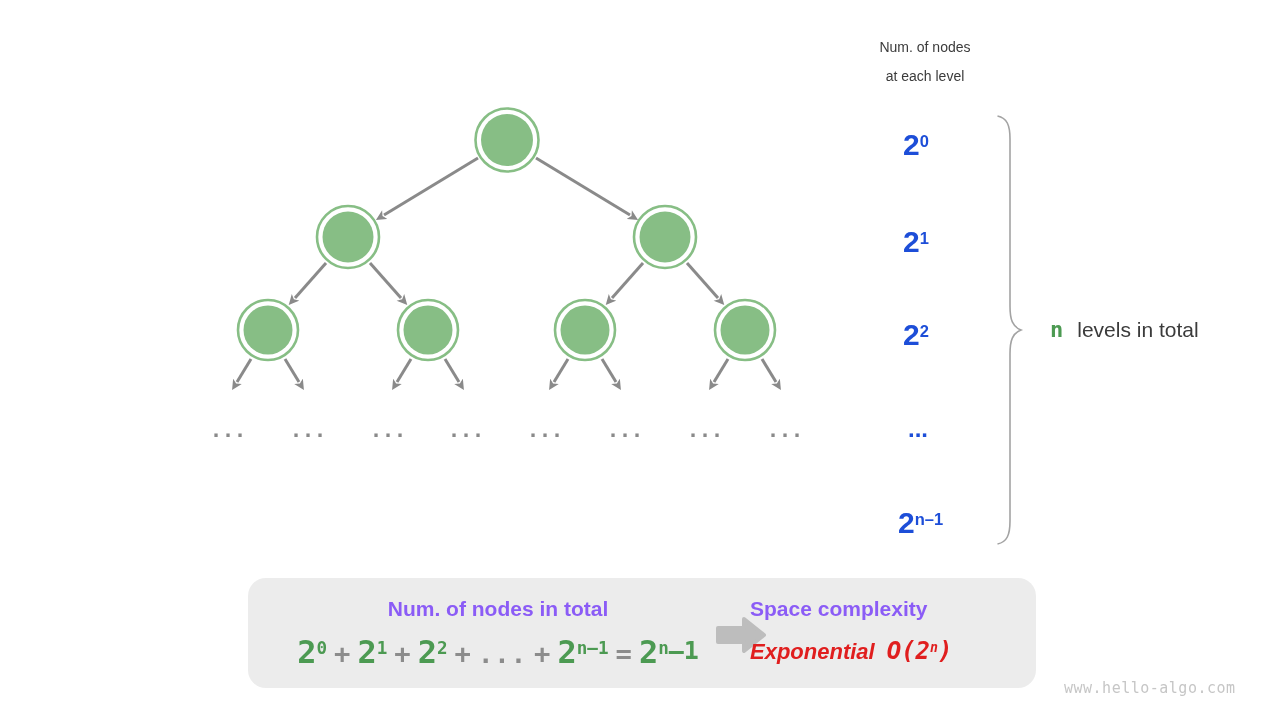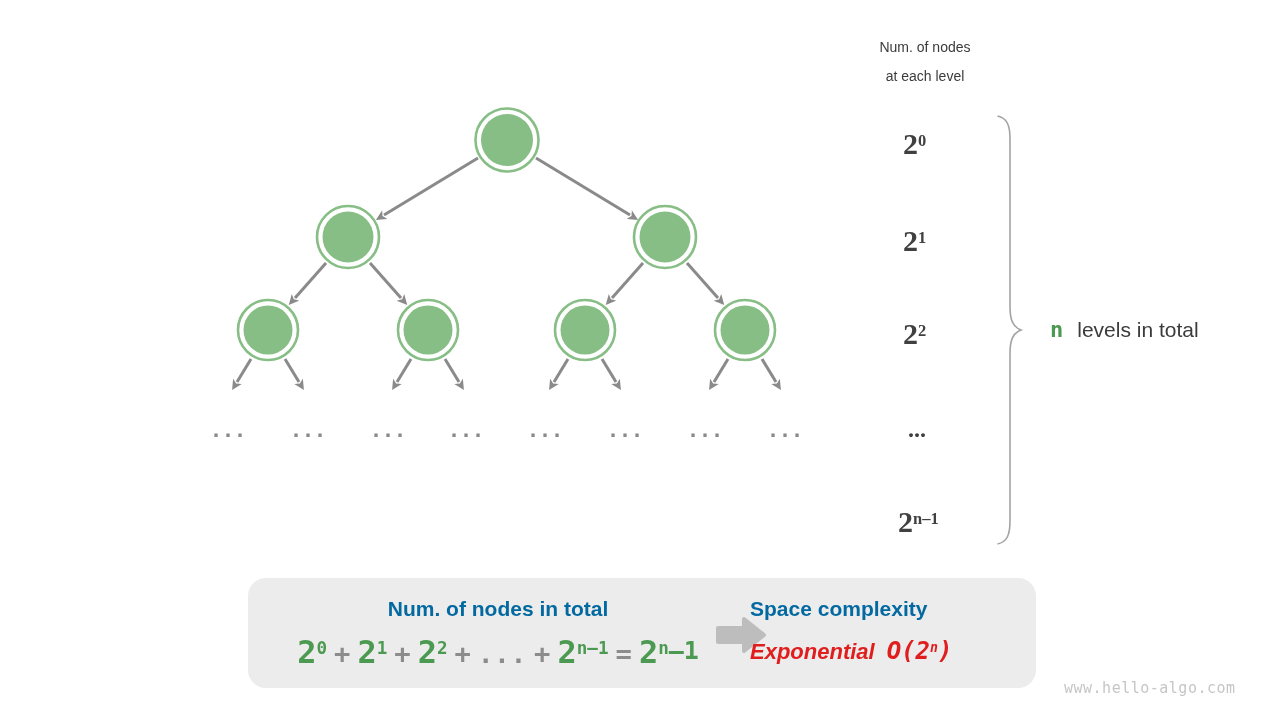--- a/index.html
+++ b/index.html
@@ -7,41 +7,41 @@
     position:relative;width:1280px;height:720px;background:#ffffff;overflow:hidden;
     font-family:"Liberation Sans",sans-serif;
   }
   .tree-svg{position:absolute;left:0;top:0;width:1280px;height:720px;}
   .hdr{
     position:absolute;left:818px;top:33px;width:214px;text-align:center;
     font-size:14px;line-height:29px;color:#3b3b3b;
   }
   .lvl{
     position:absolute;left:903px;height:34px;
-    font-family:Liberation Serif, serif;font-weight:bold;
-    font-size:30px;line-height:34px;color:#404040;white-space:nowrap;
+    font-family:Liberation Sans, sans-serif;font-weight:bold;
+    font-size:30px;line-height:34px;color:#1d4ed8;white-space:nowrap;
   }
   .lvl sup{font-size:0.55em;vertical-align:0.5em;}
   .lvl.dots{font-size:24px;}
   .brace-label{
     position:absolute;left:1050px;top:317px;white-space:nowrap;
     font-size:21px;color:#3b3b3b;
   }
   .brace-label .nvar{
     font-family:"DejaVu Sans Mono",monospace;font-weight:bold;
     font-size:22px;color:#4c9a52;
   }
   .brace-label .rest{margin-left:14px;}
   .sum-box{
     position:absolute;left:248px;top:578px;width:788px;height:110px;
     background:#ececec;border-radius:18px;
   }
   .col-left{position:absolute;left:20px;top:16px;width:460px;text-align:center;}
   .col-right{position:absolute;left:502px;top:16px;width:240px;text-align:left;}
-  .box-title{font-size:21px;font-weight:bold;color:#0369a1;line-height:30px;}
+  .box-title{font-size:21px;font-weight:bold;color:#8b5cf6;line-height:30px;}
   .formula{
     margin-top:6px;font-family:"DejaVu Sans Mono",monospace;font-weight:bold;
     font-size:32px;line-height:36px;color:#4c9a52;white-space:nowrap;
   }
   .formula sup{font-size:0.55em;vertical-align:0.5em;}
   .formula .op{color:#8c8c8c;margin:0 7px;font-size:0.85em;}
   .formula .fdots{color:#8c8c8c;font-size:0.8em;letter-spacing:1px;}
   .formula .tail{font-size:0.78em;vertical-align:0.14em;}
   .complexity{margin-top:6px;line-height:36px;white-space:nowrap;color:#e01e1e;font-style:italic;}
   .complexity .word{font-size:22px;font-weight:bold;font-family:"Liberation Sans",sans-serif;}

